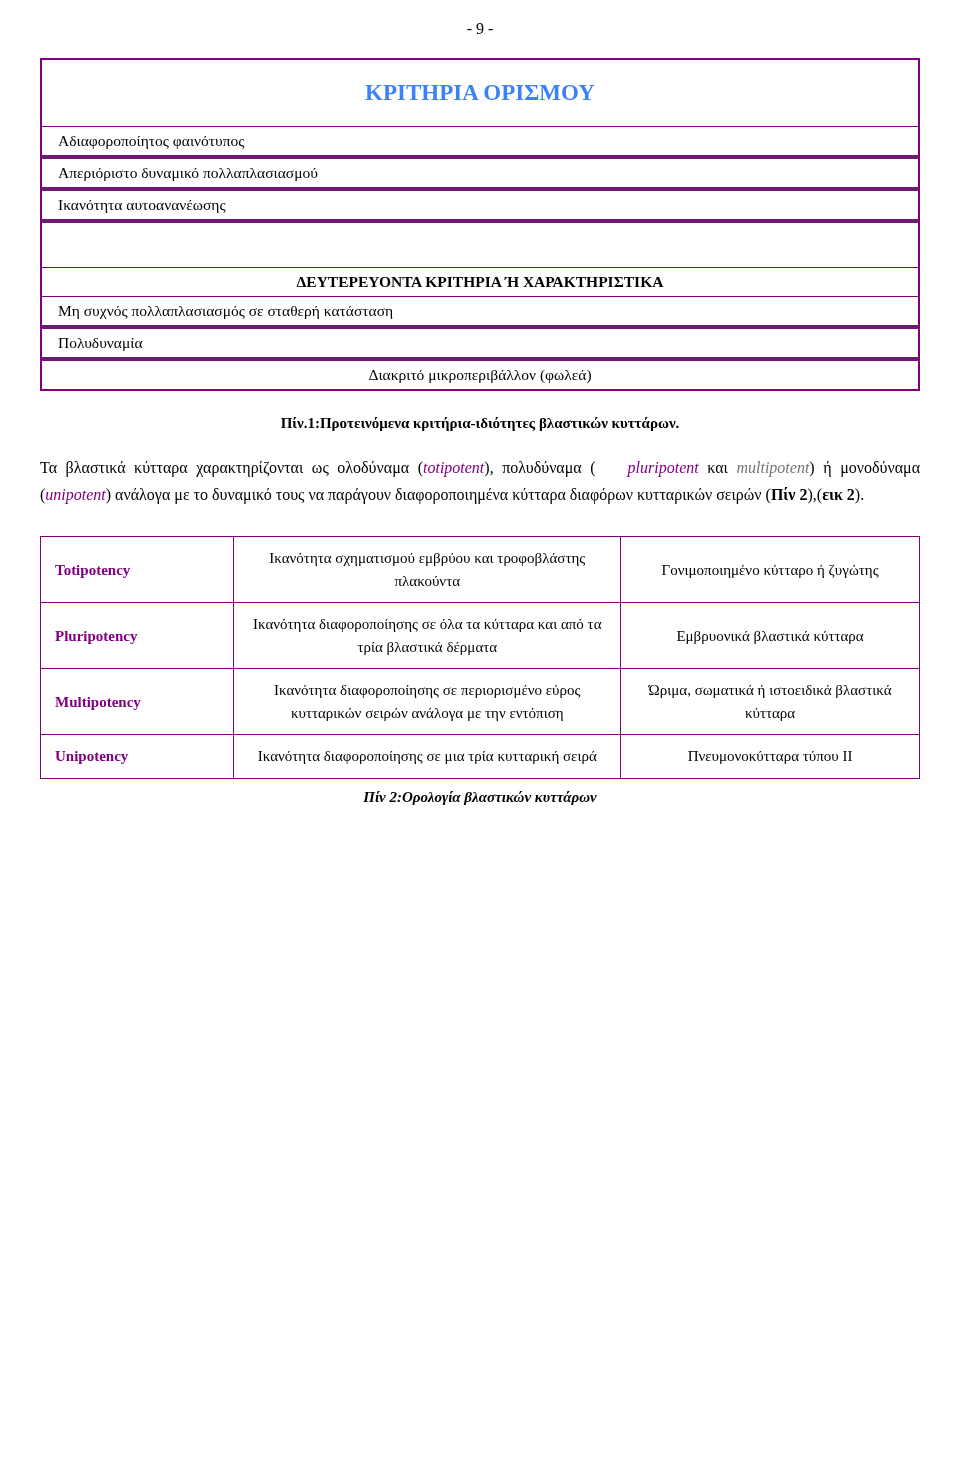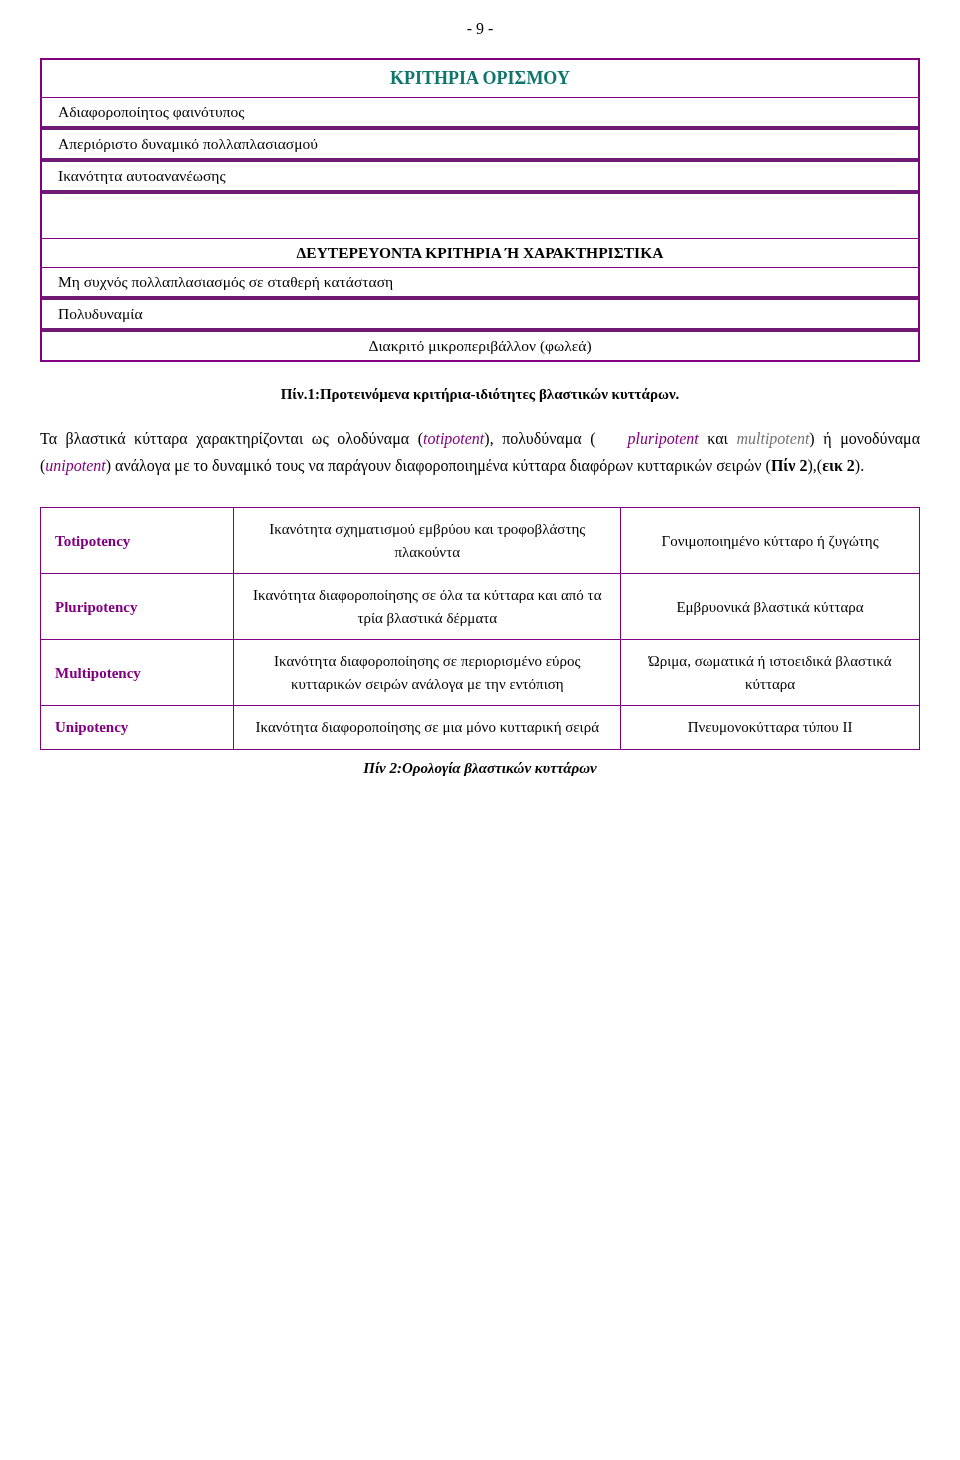--- a/index.html
+++ b/index.html
@@ -22,24 +22,24 @@
       margin-bottom: 20px;
     }
     .criteria-box {
       border: 2px solid #800080;
       margin-bottom: 24px;
     }
     .criteria-box .box-title {
       background: #fff;
       text-align: center;
       font-weight: bold;
-      font-size: 18px;
-      padding: 8px 0;
+      font-size: 23px;
+      padding: 20px 0;
       border-bottom: 1px solid #800080;
-      color: #0f766e;
+      color: #3b82f6;
     }
     .criteria-row {
       padding: 5px 16px;
       border-bottom: 4px solid #701a75;
       font-size: 15.5px;
       color: #000;
     }
     .criteria-row:last-child {
       border-bottom: none;
       text-align: center;
@@ -157,21 +157,21 @@
       <td class="col-desc">Ικανότητα διαφοροποίησης σε όλα τα κύτταρα και από τα τρία βλαστικά δέρματα</td>
       <td class="col-result">Εμβρυονικά βλαστικά κύτταρα</td>
     </tr>
     <tr>
       <td class="col-term">Multipotency</td>
       <td class="col-desc">Ικανότητα διαφοροποίησης σε περιορισμένο εύρος κυτταρικών σειρών ανάλογα με την εντόπιση</td>
       <td class="col-result">Ώριμα, σωματικά ή ιστοειδικά βλαστικά κύτταρα</td>
     </tr>
     <tr>
       <td class="col-term">Unipotency</td>
-      <td class="col-desc">Ικανότητα διαφοροποίησης σε μια μόνο κυτταρική σειρά</td>
+      <td class="col-desc">Ικανότητα διαφοροποίησης σε μια τρία κυτταρική σειρά</td>
       <td class="col-result">Πνευμονοκύτταρα τύπου ΙΙ</td>
     </tr>
   </tbody>
 </table>
 
 <div class="table-caption">
   <span>Πίν 2:</span><span>Ορολογία βλαστικών κυττάρων</span>
 </div>
 
 </body></html>

